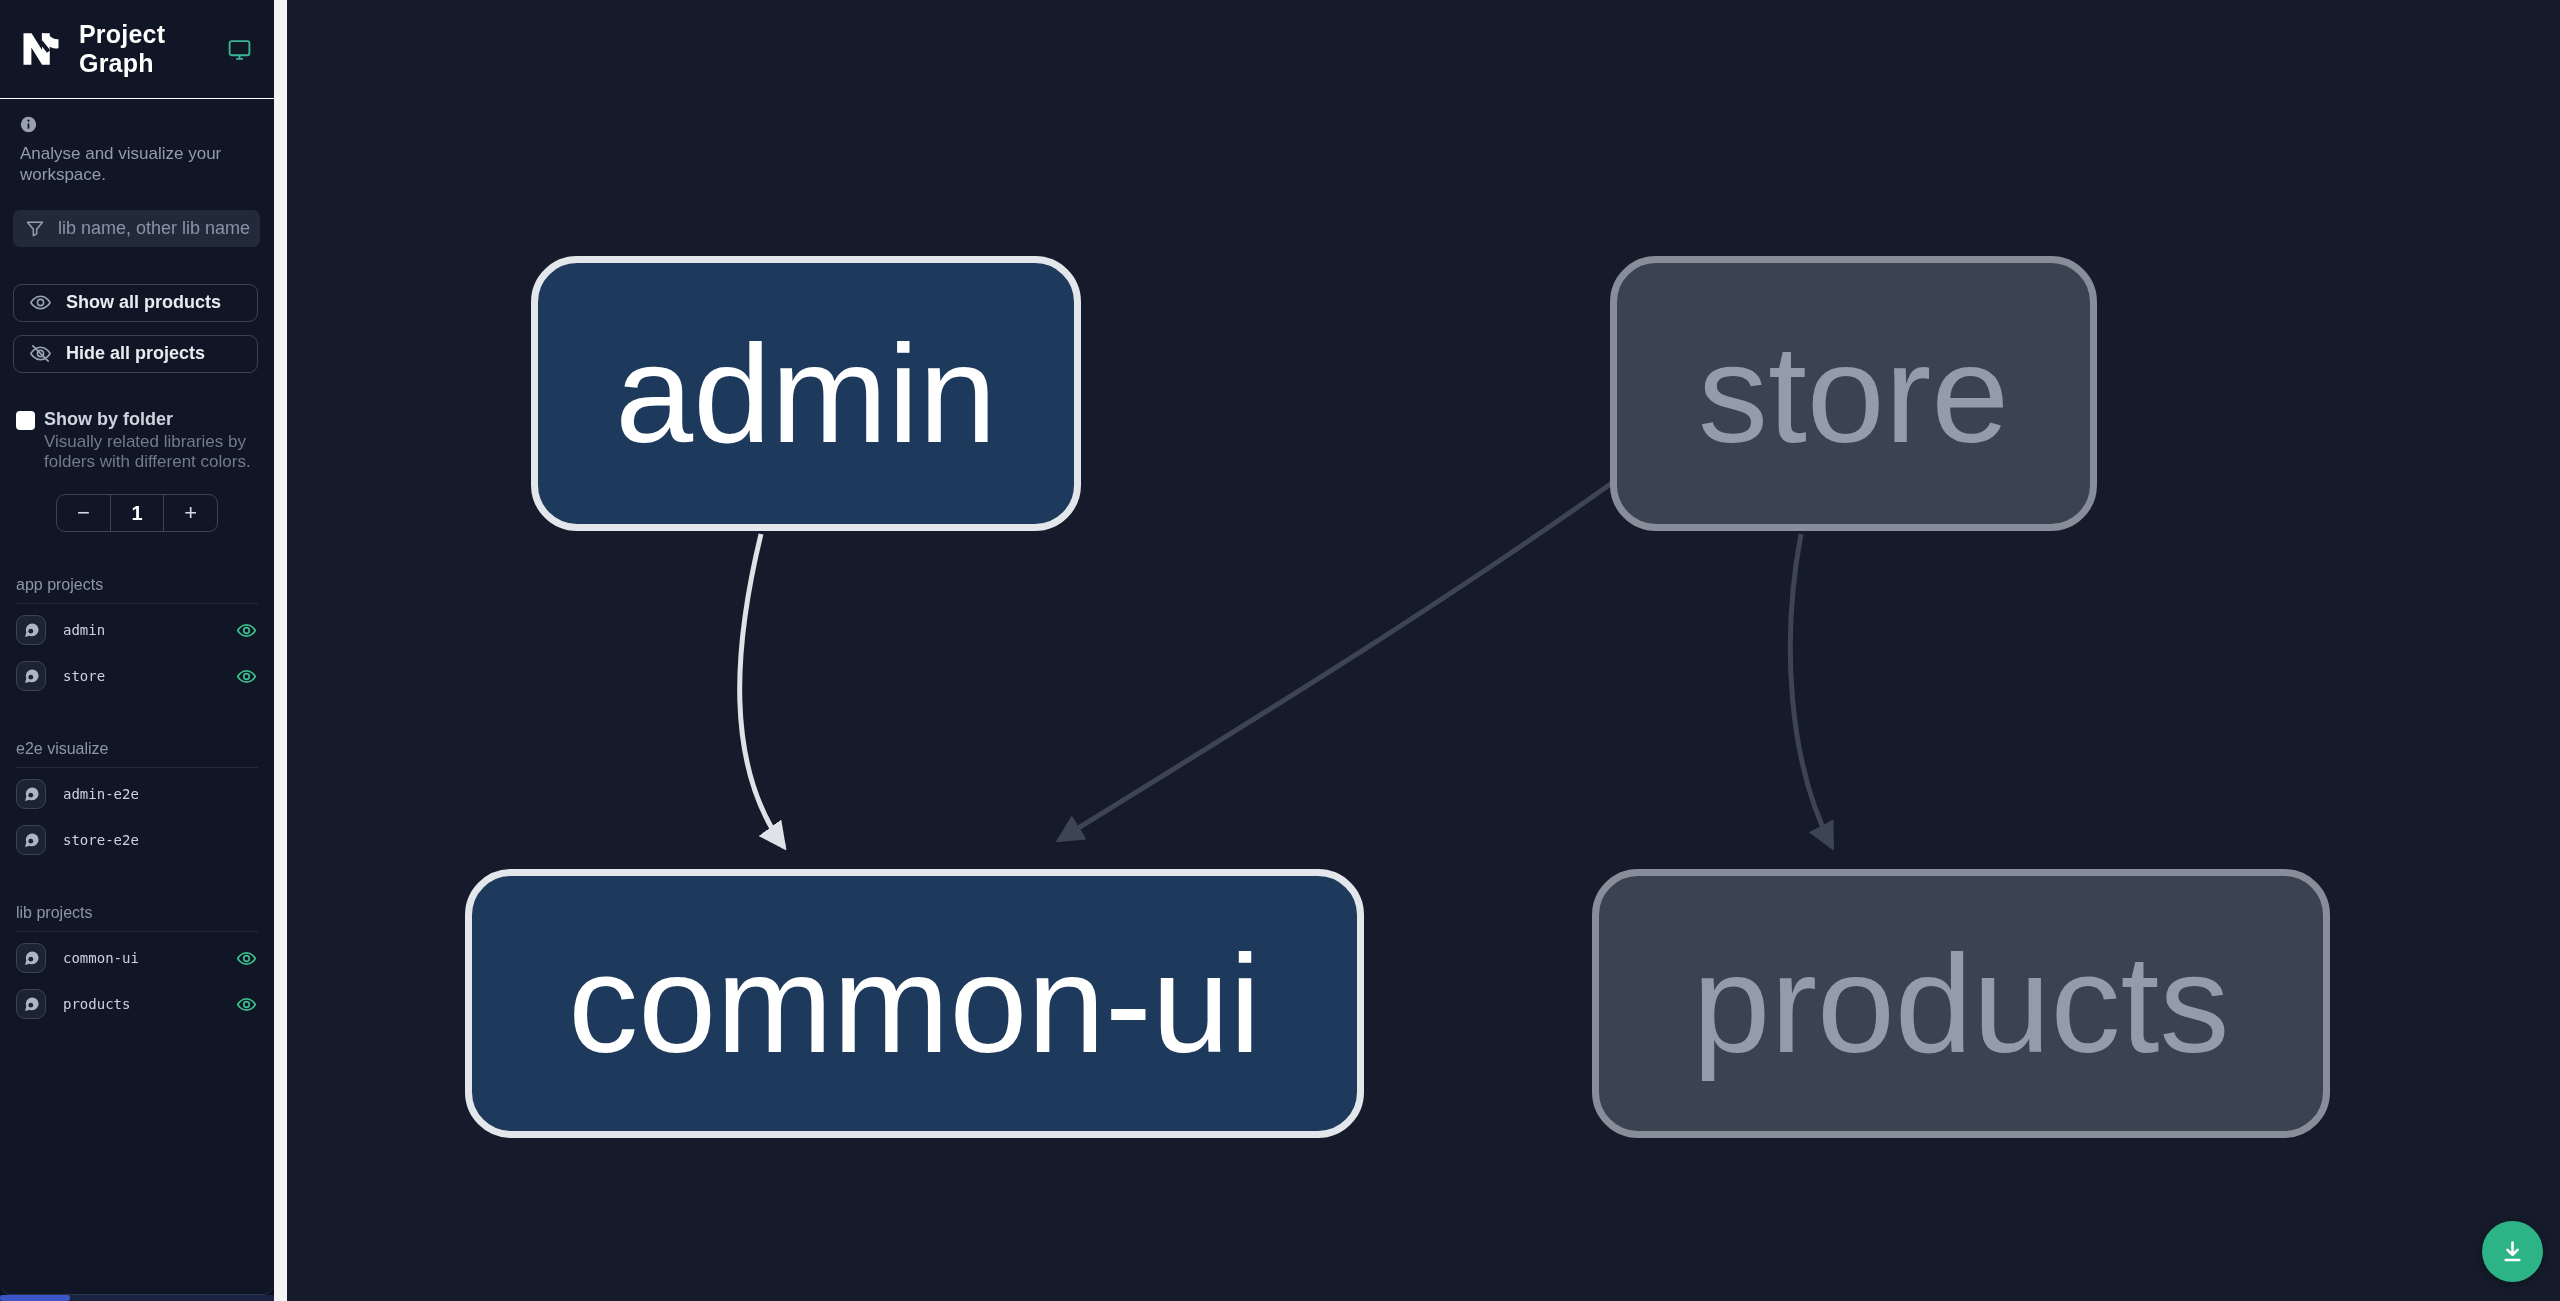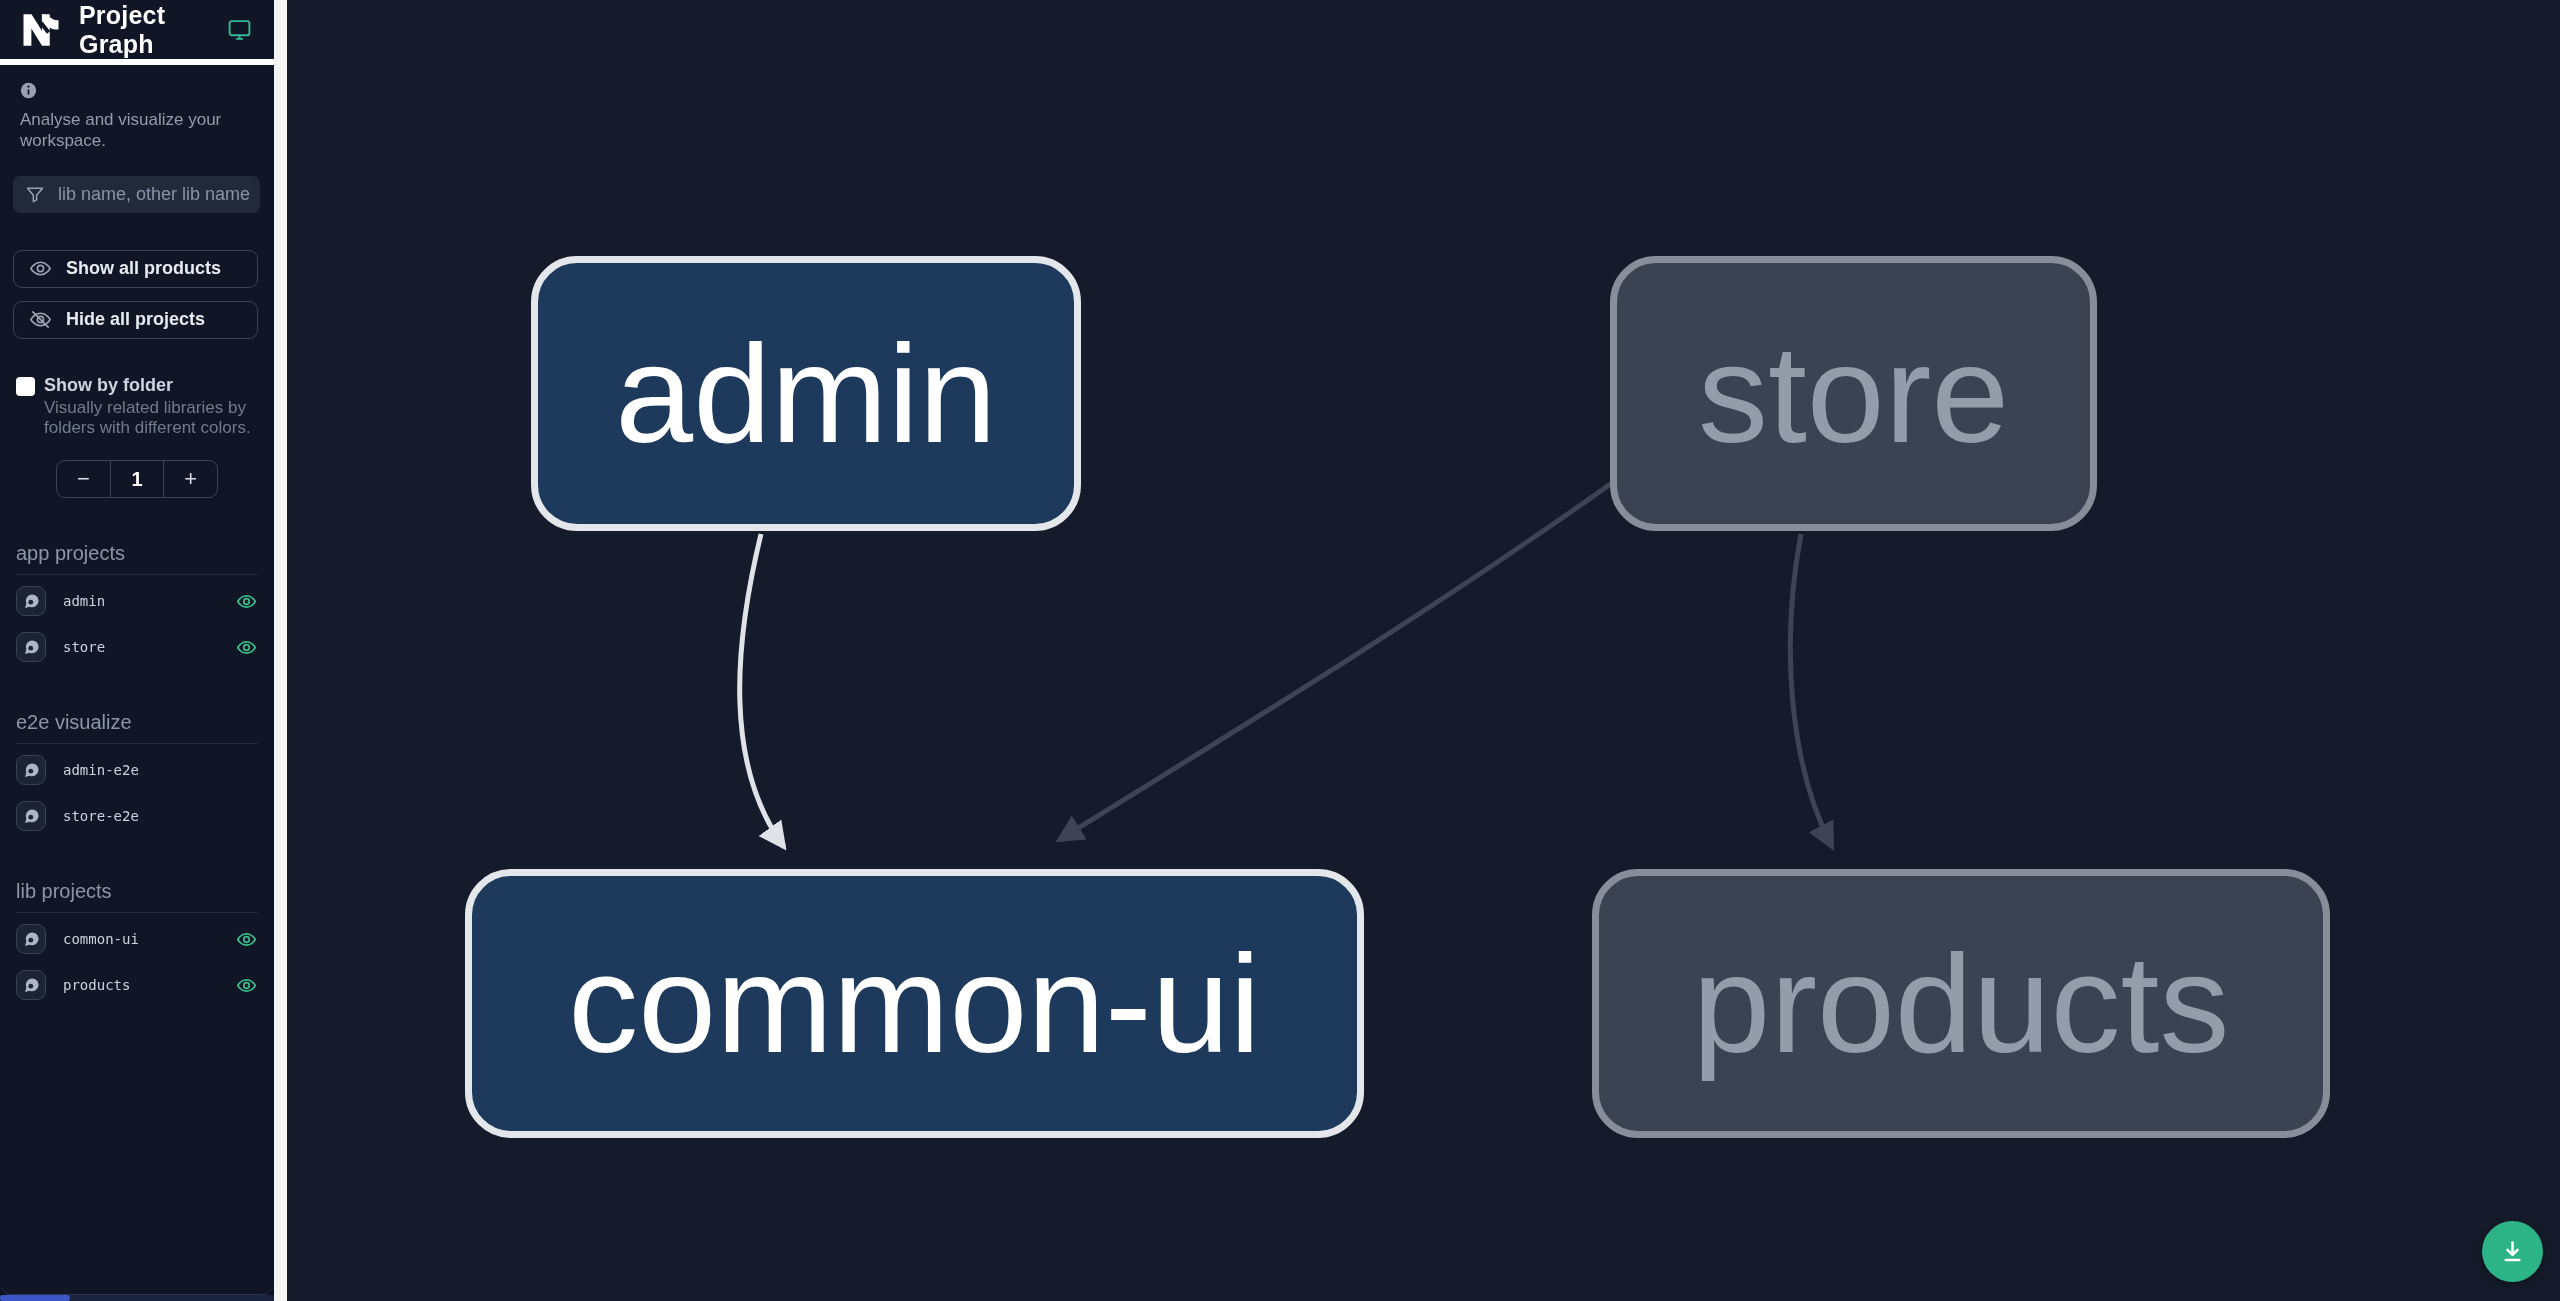--- a/index.html
+++ b/index.html
@@ -13,22 +13,22 @@
   .divider-bar { position:absolute; left:274px; top:0; width:13px; height:1301px;
                  background:#f4f4f5; z-index:4; }
   .canvas { position:absolute; left:287px; top:0; width:2273px; height:1301px;
             background:#151b2a; overflow:hidden; }
   .hscroll { position:absolute; left:0; bottom:0; width:274px; height:6px;
              background:#1a2340; z-index:5; }
   .hscroll .thumb { position:absolute; left:0; top:0; width:70px; height:6px;
                     border-radius:3px; background:#3c56c8; }
 
   
-  .app-header { height:65px; display:flex; align-items:center; padding:0 22px 0 20px;
-                border-bottom:6px solid #ffffff; }
+  .app-header { height:99px; display:flex; align-items:center; padding:0 22px 0 20px;
+                border-bottom:1px solid #ffffff; }
   .nx-logo { width:42px; height:42px; flex:0 0 auto; }
   .app-title { color:#ffffff; font-size:25px; font-weight:700; margin-left:17px;
                letter-spacing:.2px; }
   .theme-btn { margin-left:auto; background:none; border:none; cursor:pointer;
                display:flex; align-items:center; color:#37b793; }
 
   
   .tagline { display:flex; align-items:flex-start; gap:10px; padding:16px 16px 0 20px;
              color:#939cac; font-size:17px; line-height:1.25;flex-direction:column; }
   .info-ic { flex:0 0 auto; margin-top:1px; }
@@ -68,21 +68,21 @@
   .stepper > * { flex:1; display:flex; align-items:center; justify-content:center;
                  background:transparent; border:none; color:#d6dbe4;
                  font-family:"Liberation Sans",sans-serif; }
   .step-btn { font-size:22px; cursor:pointer; }
   .step-val { border-left:1px solid #3b4454; border-right:1px solid #3b4454;
               color:#ffffff; font-size:20px; font-weight:700; }
 
   
   .section { margin-top:44px; }
   .section-title { margin:0 16px; padding-bottom:9px; border-bottom:1px solid #232b3b;
-                   color:#8d96a6; font-size:20px; }
+                   color:#8d96a6; font-size:16px; }
   .proj-row { position:relative; display:flex; align-items:center; height:40px;
               margin-top:6px; padding-left:16px; }
   .focus-btn { width:30px; height:30px; border-radius:9px; border:1px solid #3a4351;
                background:#1c2433; display:flex; align-items:center; justify-content:center;
                cursor:pointer; color:#aeb5c2; }
   .proj-name { margin-left:17px; font-family:"DejaVu Sans Mono", monospace;
                font-size:14px; color:#ccd2dc; cursor:pointer; }
   .eye { position:absolute; right:17px; top:10px; color:#3bc08c; cursor:pointer; }
 
   

